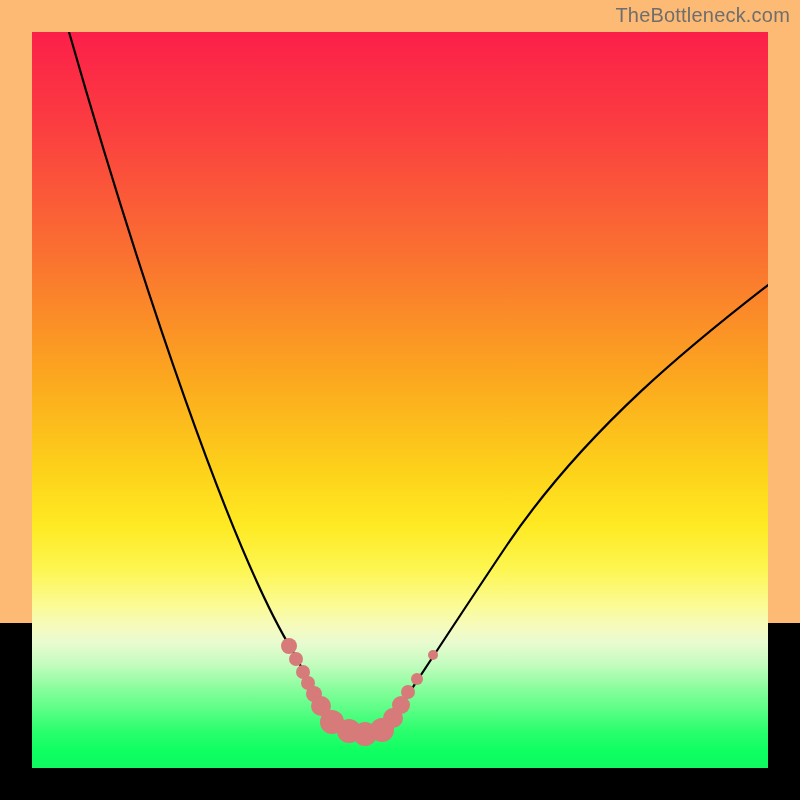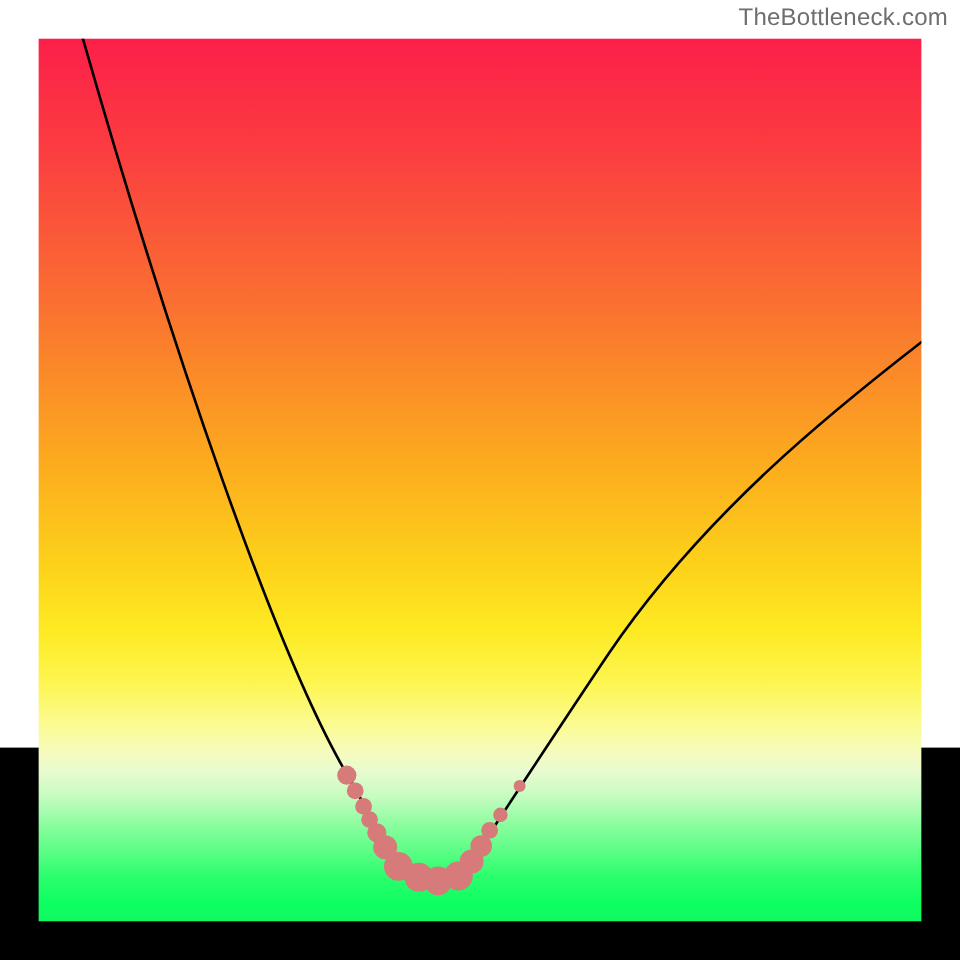--- a/index.html
+++ b/index.html
@@ -8,21 +8,21 @@
     width: 800px;
     height: 800px;
     overflow: hidden;
     background: #000;
     font-family: Arial, Helvetica, sans-serif;
   }
   .outer {
     position: relative;
     width: 800px;
     height: 623px;
-    background: #ffffff;
+    background: #fdba74;
   }
   .plot {
     position: absolute;
     left: 32px;
     top: 32px;
     width: 736px;
     height: 736px;
     overflow: hidden;
   }
   

